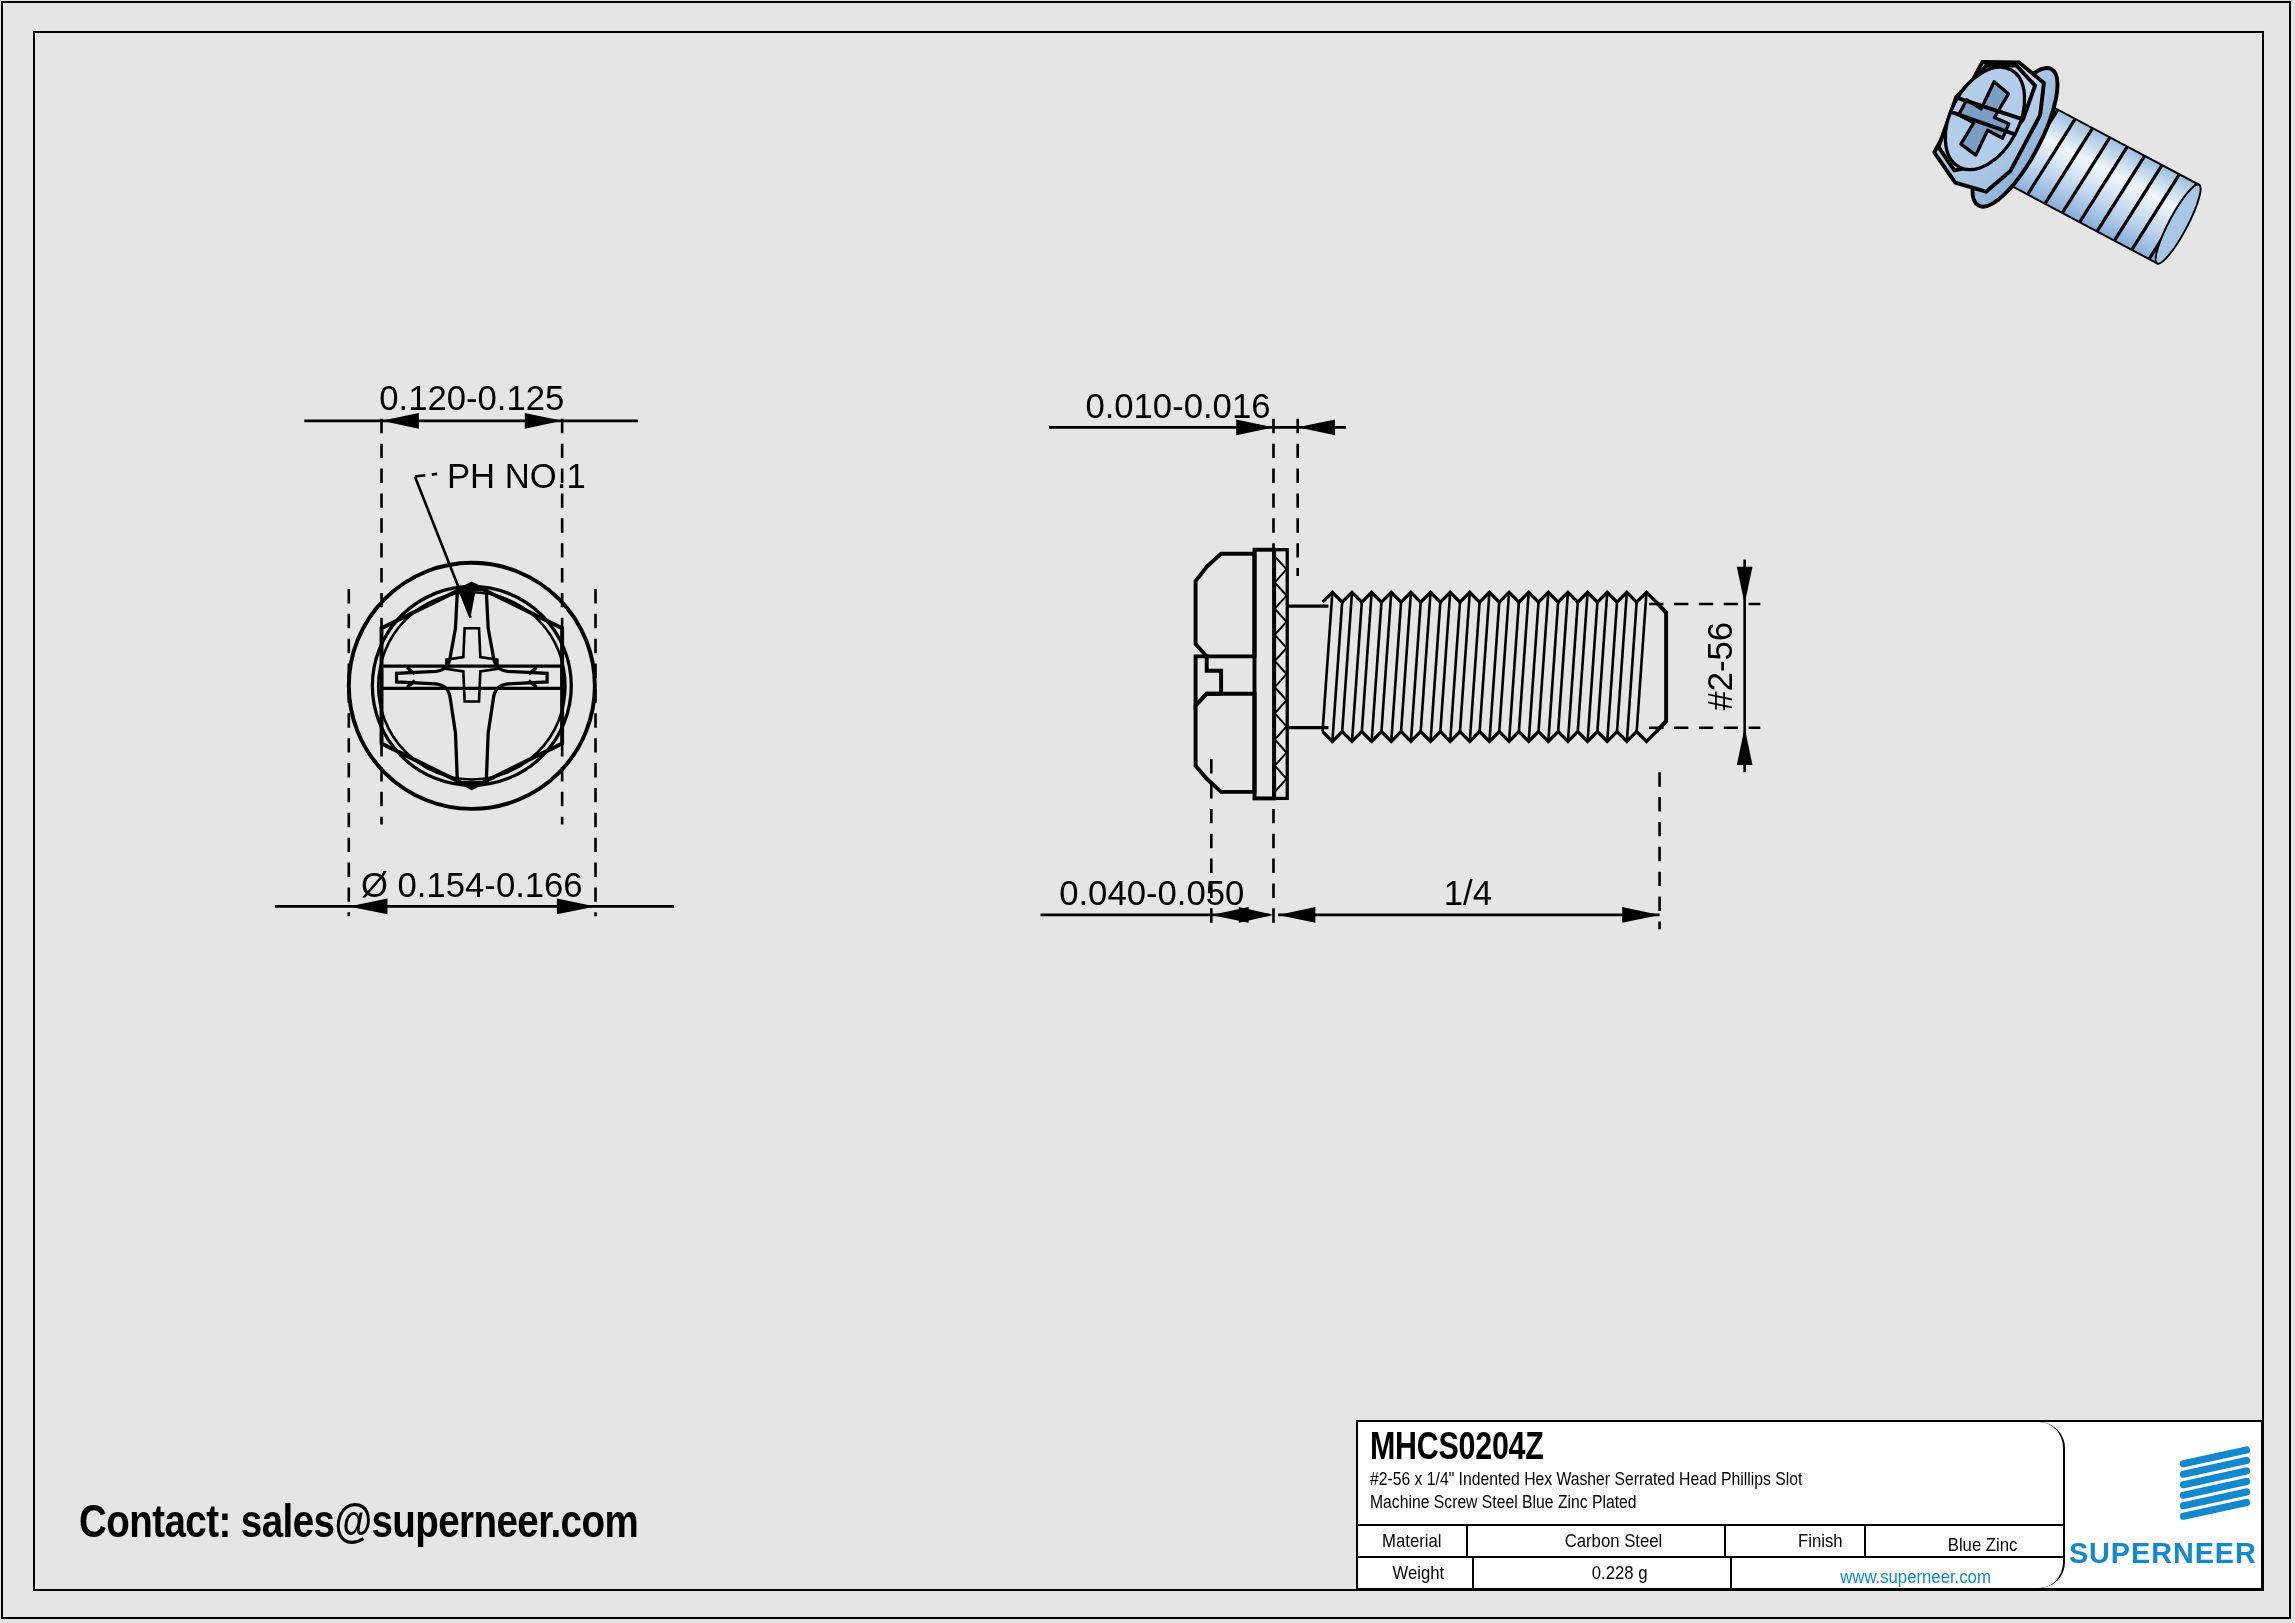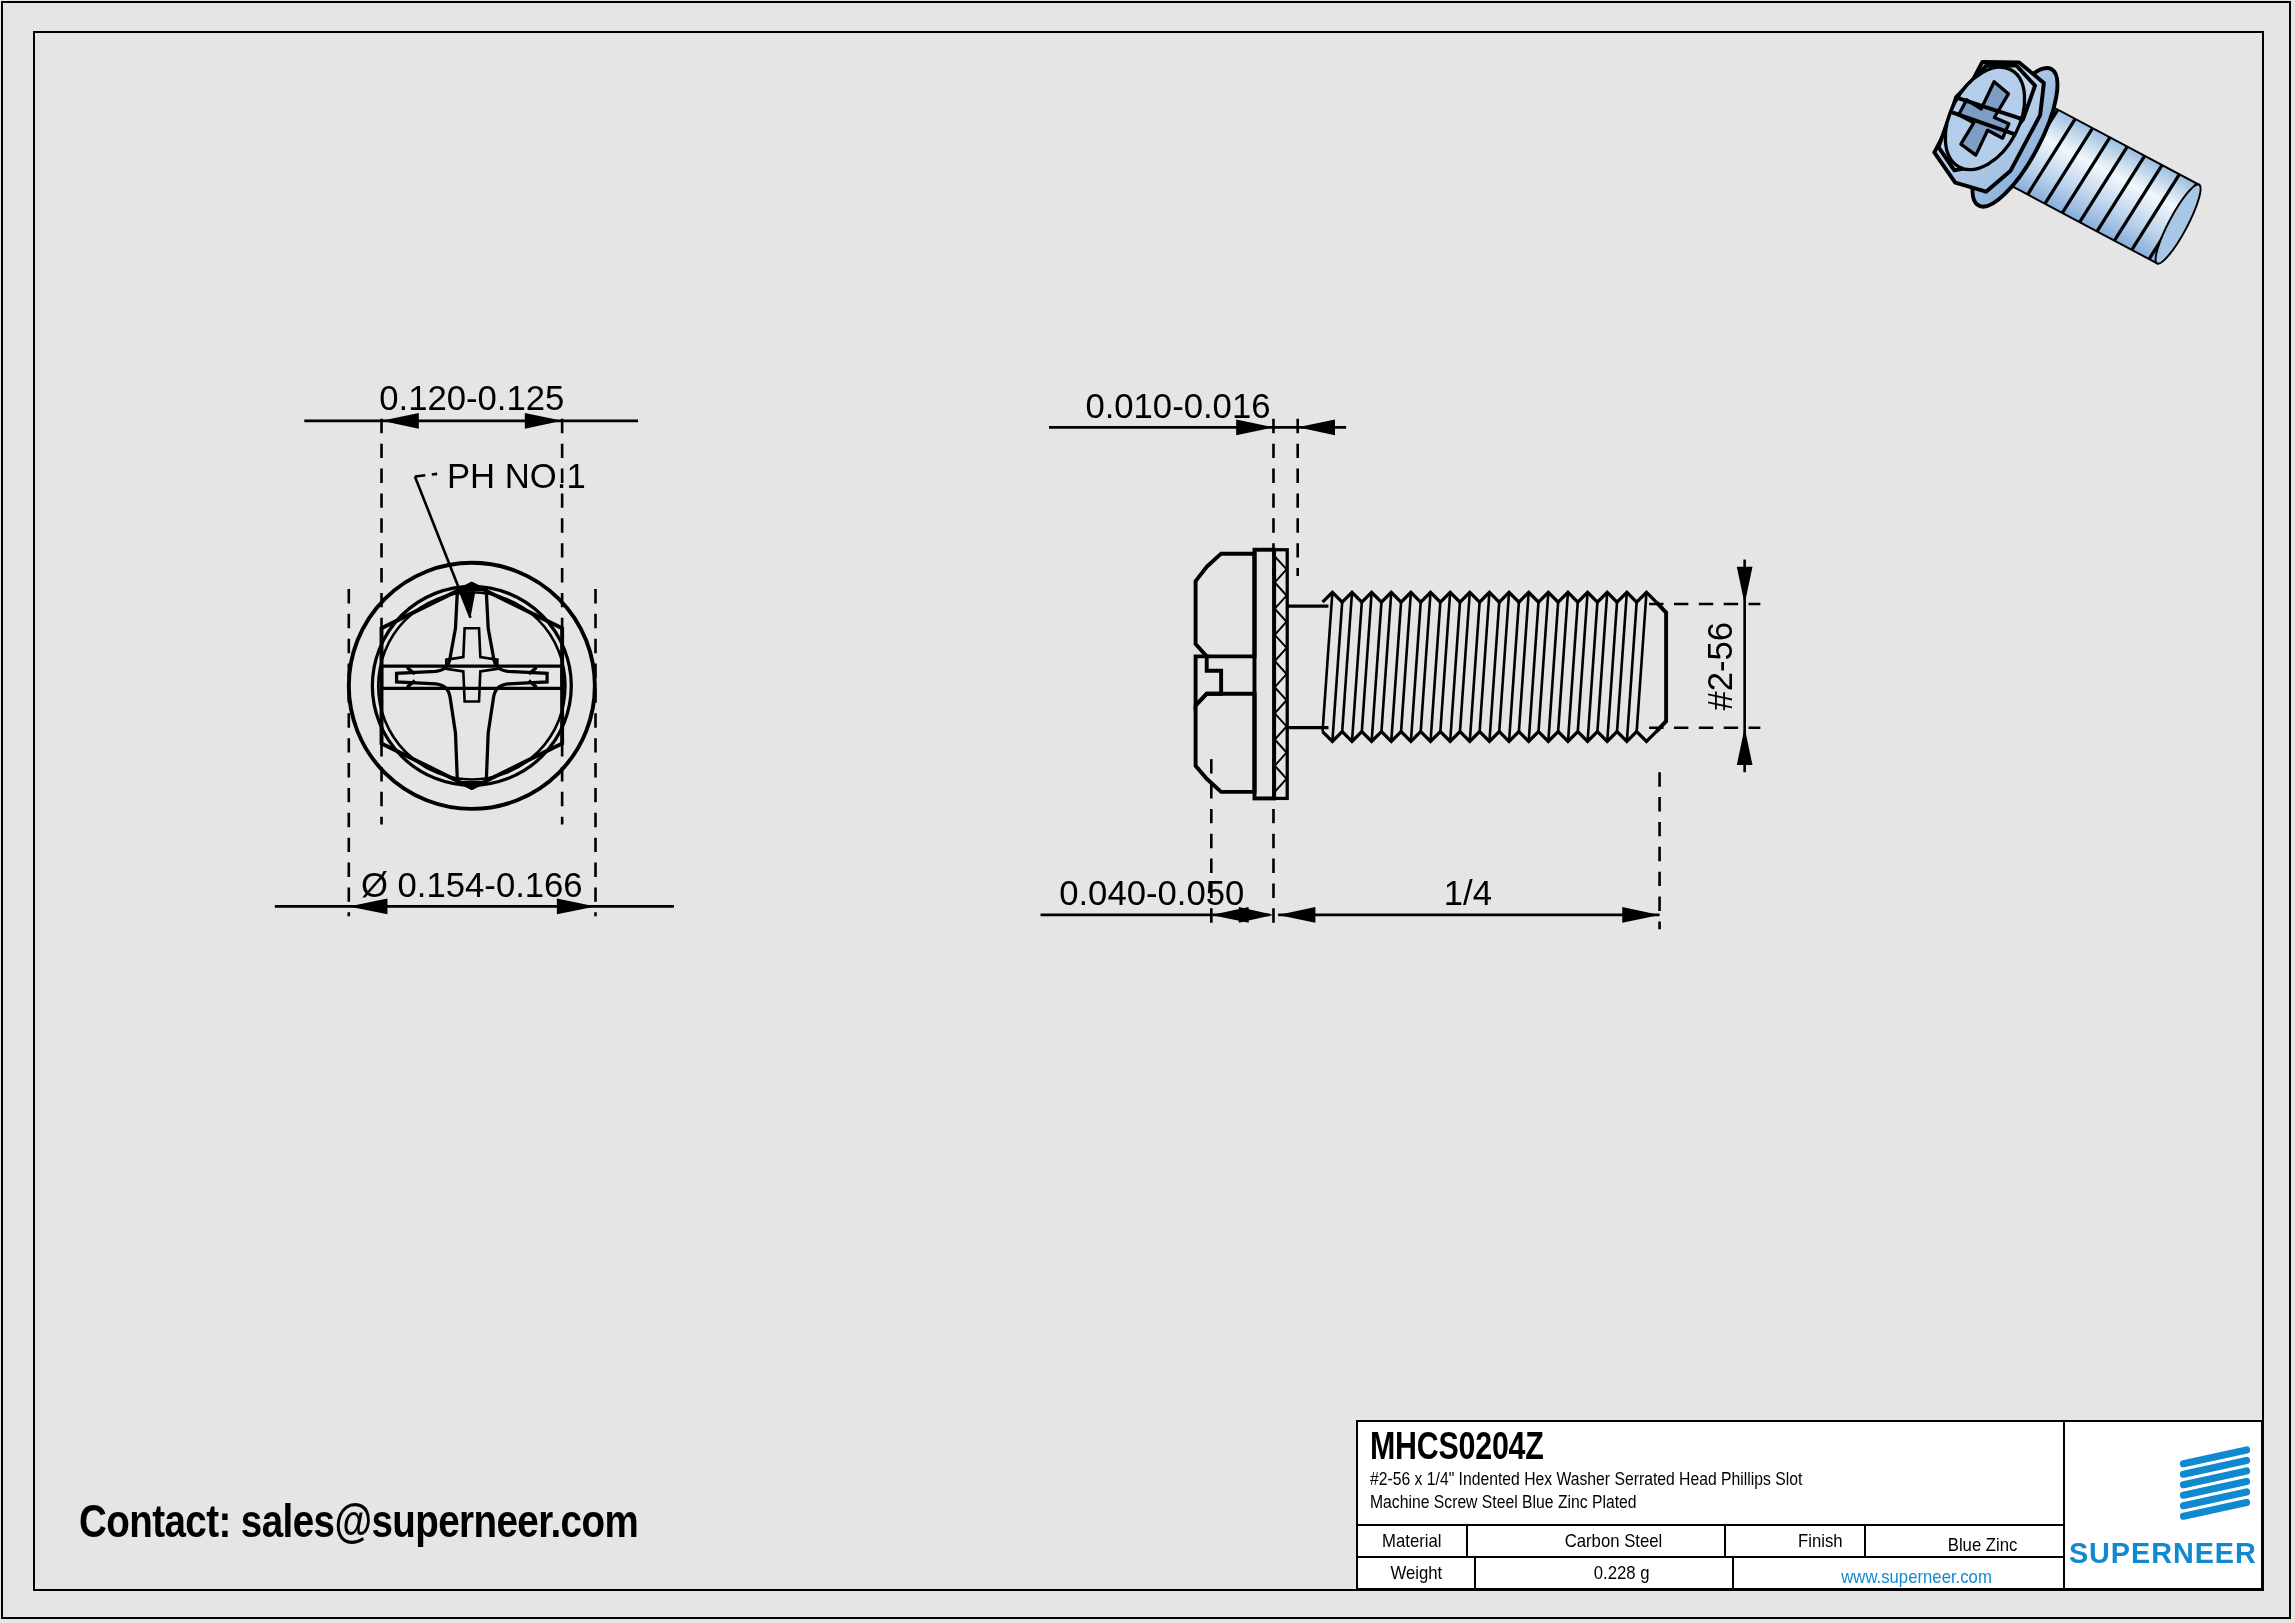--- a/index.html
+++ b/index.html
@@ -76,20 +76,21 @@
     box-sizing: border-box;
     display: flex;
     background: #fff;
   }
   .tb-left {
     width: 708px;
     display: flex;
     flex-direction: column;
     border-right: 2.6px solid #000;
     box-sizing: border-box;
+    border-radius: 26px;
   }
   .tb-desc {
     height: 109px;
     box-sizing: border-box;
     padding: 5.2px 0 0 11.8px;
     border-bottom: 2.6px solid #000;
   }
   .tb-partno {
     font-size: 38px;
     font-weight: bold;
@@ -128,21 +129,21 @@
     border-right: 2px solid #000;
     white-space: nowrap;
     overflow: hidden;
     transform-origin: center;
   }
   .tb-cell.last { border-right: none; margin-top: 8px; }
   .c-material { width: 110px; }
   .c-value    { width: 223px; }
   .c-finish   { width: 105px; padding-left: 15px; }
   .c-finval   { flex: 1; }
-  .c-weight   { width: 118px; }
+  .c-weight   { width: 109px; margin-left: 7px; }
   .c-wval     { width: 223px; }
   .c-url      { flex: 1; }
   .tb-cell span { transform: scaleX(0.88); display: inline-block; }
   .url-text { color: #1189CE; }
   .tb-logo {
     flex: 1;
     display: flex;
     flex-direction: column;
     align-items: flex-end;
     justify-content: center;

